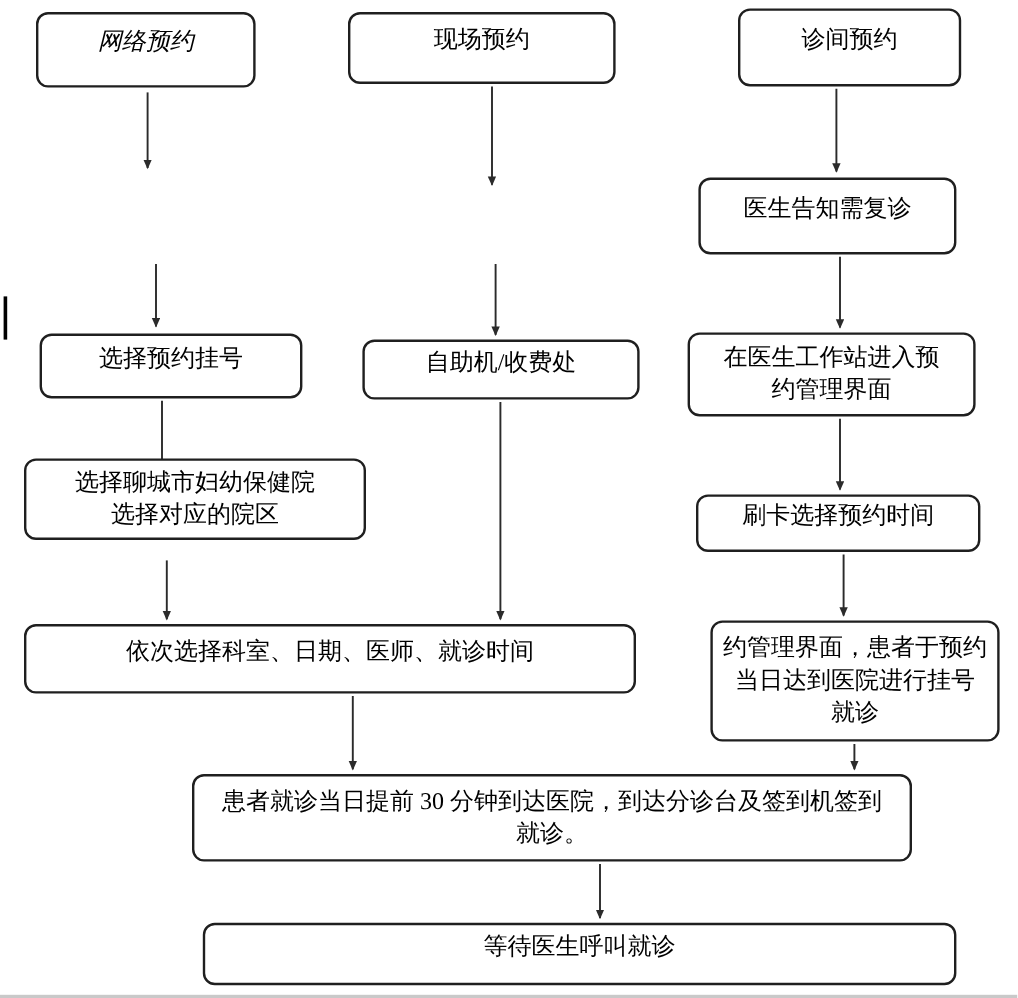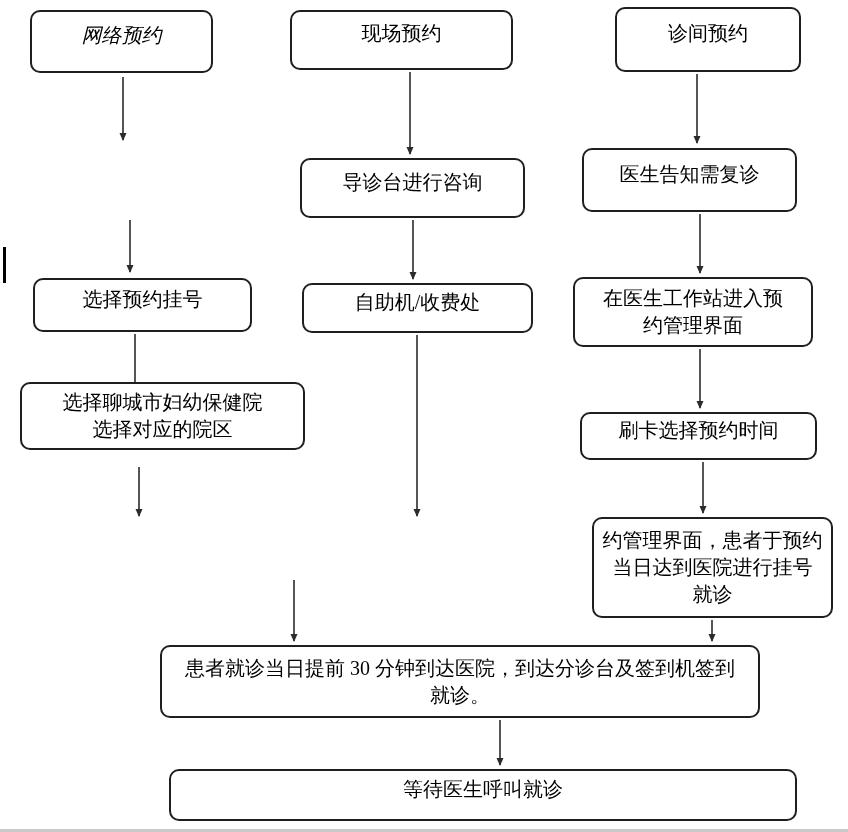--- a/index.html
+++ b/index.html
@@ -65,32 +65,32 @@
       <line x1="500" y1="720" x2="500" y2="765" marker-end="url(#ah)"></line>
     </g>
   </svg>
 
   <div class="node single" style="left:30px;top:10px;width:183px;height:63px;font-style:italic;">网络预约</div>
   <div class="node single" style="left:33px;top:278px;width:219px;height:54px;">选择预约挂号</div>
   <div class="node" style="left:20px;top:382px;width:285px;height:68px;">选择聊城市妇幼保健院
 选择对应的院区</div>
 
   <div class="node single" style="left:290px;top:10px;width:223px;height:60px;font-family:Liberation Mono, monospace;">现场预约</div>
-  <div class="node single" style="left:300px;top:158px;width:225px;height:60px;">导诊台进行咨询</div>
   <div class="node single" style="left:302px;top:283px;width:231px;height:50px;">自助机/收费处</div>
 
   <div class="node single" style="left:615px;top:7px;width:186px;height:65px;">诊间预约</div>
   <div class="node single" style="left:582px;top:148px;width:215px;height:64px;">医生告知需复诊</div>
   <div class="node" style="left:573px;top:277px;width:240px;height:70px;">在医生工作站进入预
 约管理界面</div>
   <div class="node single" style="left:580px;top:412px;width:237px;height:48px;">刷卡选择预约时间</div>
   <div class="node" style="left:592px;top:517px;width:241px;height:101px;">约管理界面，患者于预约
 当日达到医院进行挂号
 就诊</div>
 
+  <div class="node single" style="left:20px;top:520px;width:510px;height:58px;">依次选择科室、日期、医师、就诊时间</div>
   <div class="node" style="left:160px;top:645px;width:600px;height:73px;">患者就诊当日提前 30 分钟到达医院，到达分诊台及签到机签到
 就诊。</div>
   <div class="node single" style="left:169px;top:769px;width:628px;height:52px;font-family:Liberation Serif, serif;">等待医生呼叫就诊</div>
 
   <div class="cursor-mark"></div>
   <div class="page-edge"></div>
 
 </div>
 
 </body></html>

